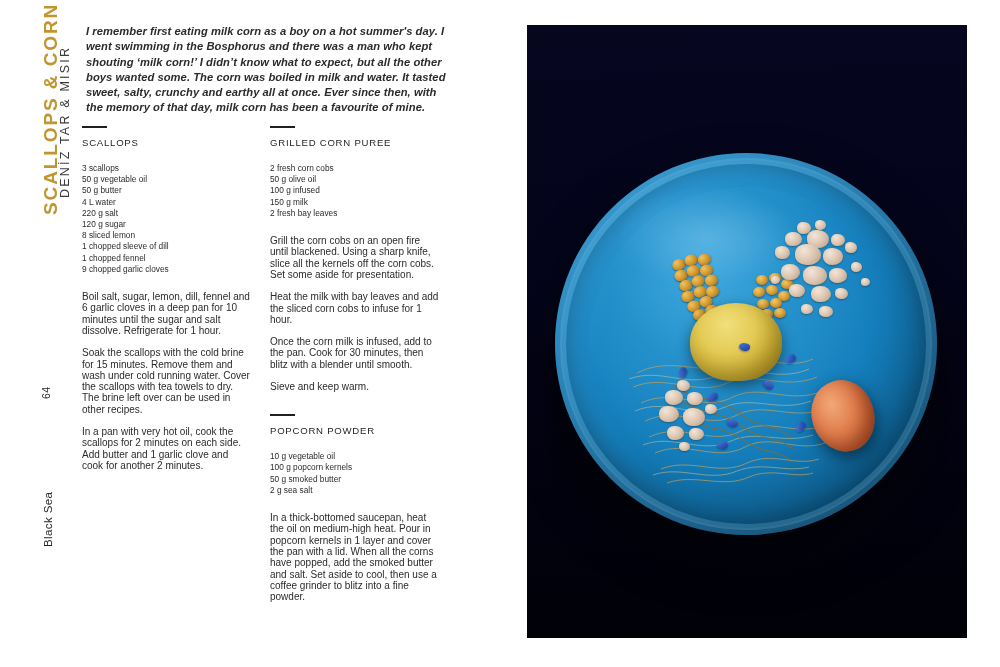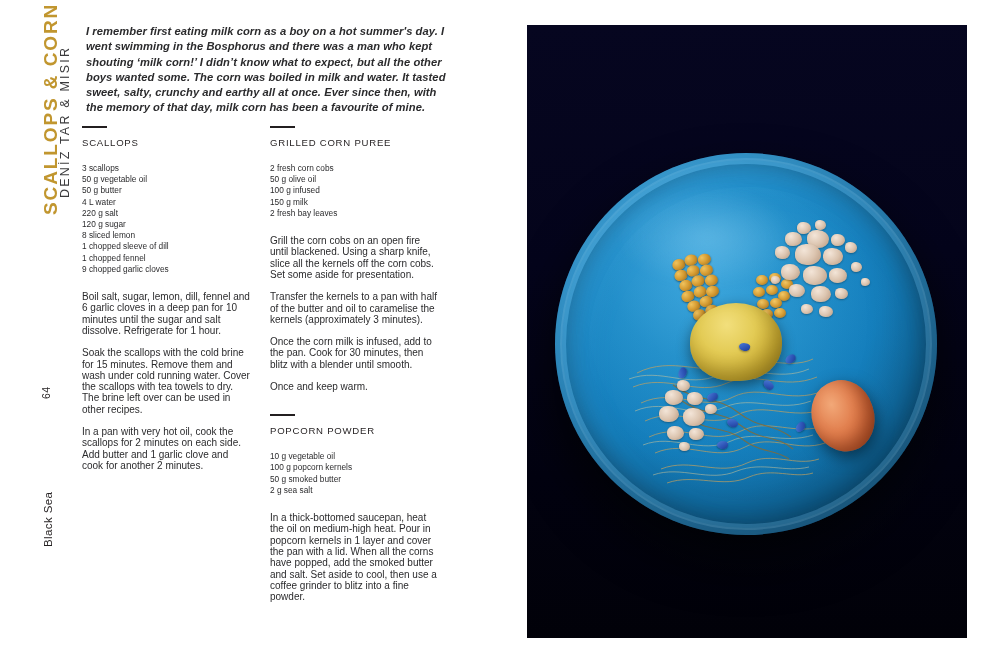--- a/index.html
+++ b/index.html
@@ -300,23 +300,23 @@
       <div class="sec-head">GRILLED CORN PUREE</div>
       <div class="ing">
           <div>2 fresh corn cobs</div>
           <div>50 g olive oil</div>
           <div>100 g infused</div>
           <div>150 g milk</div>
           <div>2 fresh bay leaves</div>
         </div>
       <div class="method">
           <p>Grill the corn cobs on an open fire until blackened. Using a sharp knife, slice all the kernels off the corn cobs. Set some aside for presentation.</p>
-          <p>Transfer the kernels to a pan with half of the butter and oil to caramelise the kernels (approximately 3 minutes).</p>
+          <p>Heat the milk with bay leaves and add the sliced corn cobs to infuse for 1 hour.</p>
           <p>Once the corn milk is infused, add to the pan. Cook for 30 minutes, then blitz with a blender until smooth.</p>
-          <p>Once and keep warm.</p>
+          <p>Sieve and keep warm.</p>
         </div>
     </div>
     <div class="section">
       <div class="rule"></div>
       <div class="sec-head">POPCORN POWDER</div>
       <div class="ing">
           <div>10 g vegetable oil</div>
           <div>100 g popcorn kernels</div>
           <div>50 g smoked butter</div>
           <div>2 g sea salt</div>

